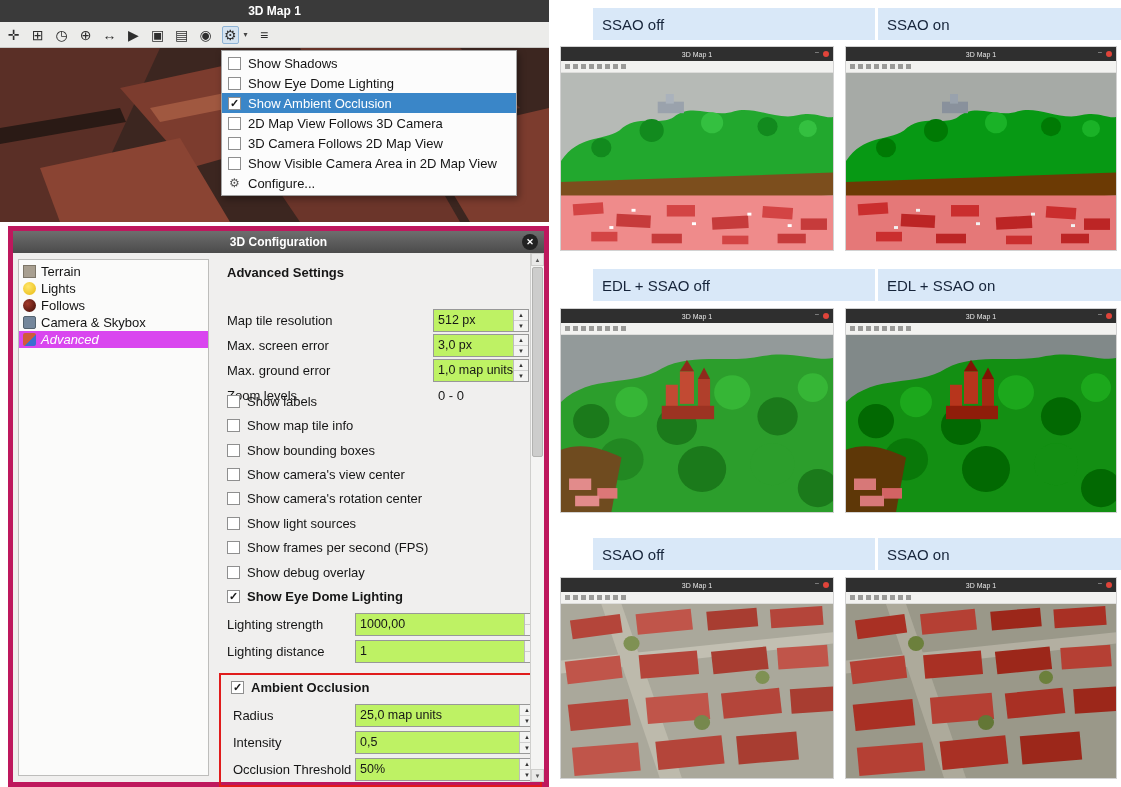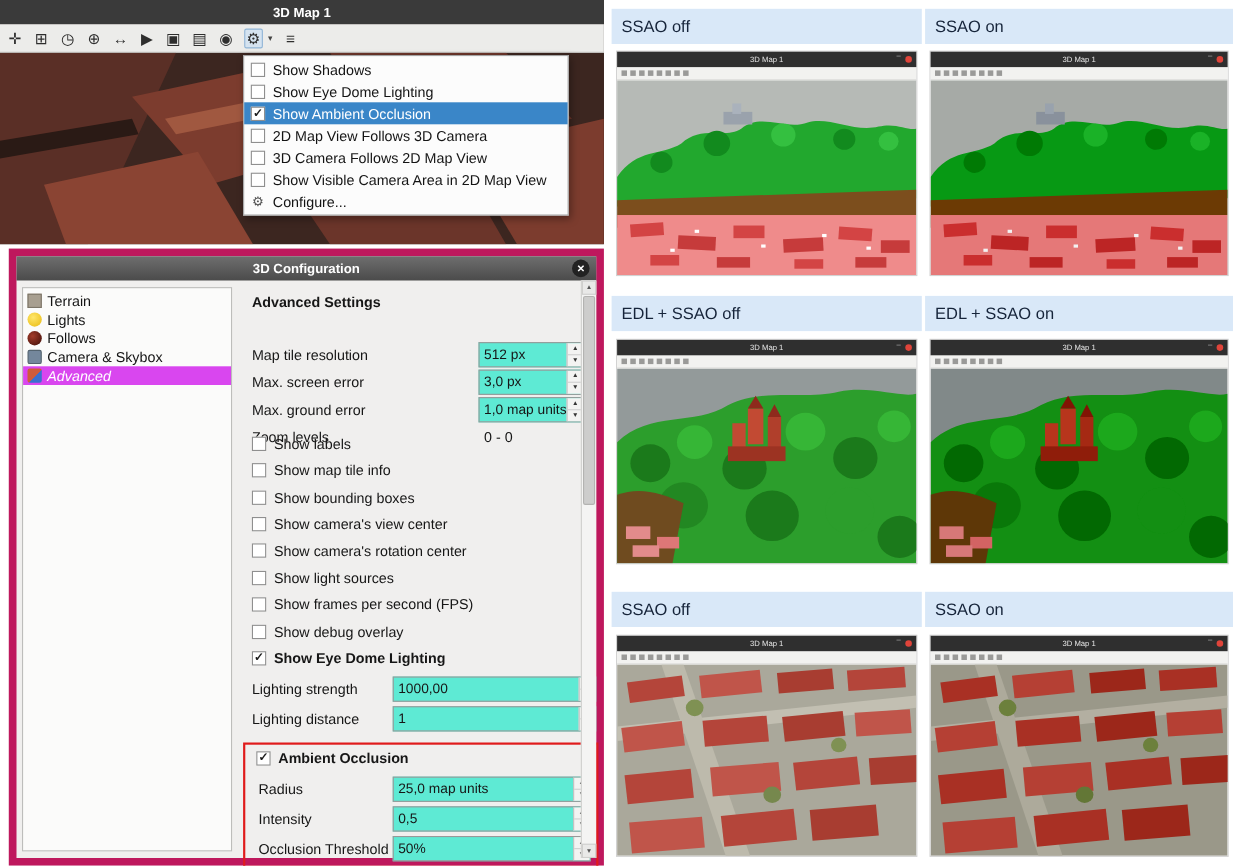--- a/index.html
+++ b/index.html
@@ -26,58 +26,58 @@
   .menu-item.hl{background:#3a86c8;color:#fff;}
   .menu-icon{font-size:12px;color:#555;width:13px;text-align:center;}
 
   
   .cb{width:13px;height:13px;border:1px solid #8f8f8f;background:#fff;display:inline-block;
     font-size:11px;line-height:11px;text-align:center;color:#1a1a1a;flex:0 0 auto;}
   .cb.checked::after{content:"✓";font-weight:bold;}
 
   
   #config-dialog{position:absolute;left:8px;top:226px;width:541px;height:561px;
-    background:#f0efee;border:7px solid #be185d;}
+    background:#f0efee;border:5px solid #be185d;}
   .dlg-titlebar{height:22px;background:linear-gradient(#6e6e6e,#4b4b4b);color:#fff;
     font-size:12px;font-weight:bold;display:flex;align-items:center;justify-content:center;position:relative;}
   .dlg-close{position:absolute;right:6px;top:3px;width:16px;height:16px;border-radius:50%;
     background:#222;color:#fff;font-size:9px;line-height:16px;text-align:center;cursor:default;}
   .dlg-list{position:absolute;left:5px;top:28px;width:191px;bottom:6px;background:#fbfbfa;
     border:1px solid #bdbdbb;padding-top:3px;font-size:13px;color:#141414;}
   .list-item{height:17px;display:flex;align-items:center;gap:5px;padding-left:4px;}
   .list-item.sel{background:#d946ef;color:#fff;font-style:italic;}
   .si{width:13px;height:13px;flex:0 0 auto;}
   .si-terrain{background:#a89f90;border:1px solid #7d7668;}
   .si-lights{background:radial-gradient(circle at 40% 35%,#ffe66a,#e8b90f);border-radius:50%;}
   .si-shadow{background:radial-gradient(circle at 35% 35%,#a33b2a,#3d0d08);border-radius:50%;}
   .si-camera{background:#74879c;border-radius:2px;border:1px solid #54636f;}
   .si-advanced{background:linear-gradient(135deg,#cf5b3b 55%,#3b6fcf 55%);border-radius:2px;}
 
   .dlg-panel{position:absolute;left:200px;top:26px;width:327px;bottom:0;font-size:13px;color:#161616;}
   .section-title{position:absolute;left:14px;top:8px;font-weight:bold;font-size:13px;}
   .flabel{position:absolute;left:14px;height:23px;display:flex;align-items:center;}
-  .spinbox{position:absolute;height:23px;display:flex;border:1px solid #989898;background:#5eead4;justify-content:space-between;}
+  .spinbox{position:absolute;height:23px;display:flex;border:1px solid #989898;background:#bef264;justify-content:space-between;}
   .spin-val{flex:1;font-size:12.5px;padding:3px 4px;white-space:nowrap;overflow:hidden;}
   .spin-btns{width:15px;display:flex;flex-direction:column;border-left:1px solid #bdbdbd;background:#f3f3f2;}
   .spin-btn{flex:1;font-size:6px;text-align:center;color:#333;display:flex;align-items:center;justify-content:center;}
   .spin-btn:first-child{border-bottom:1px solid #cfcfcf;}
   .plain-val{position:absolute;height:23px;display:flex;align-items:center;}
   .cbrow{position:absolute;left:14px;height:18px;display:flex;align-items:center;gap:7px;}
   .cbrow.bold{font-weight:bold;}
   .ao-box{position:absolute;left:6px;top:416px;width:323px;height:114px;border:2px solid #e01b1b;pointer-events:none;}
 
   .scrollbar{position:absolute;right:0;top:22px;bottom:0;width:14px;background:#f4f4f3;border-left:1px solid #cfcfcd;}
   .sb-arrow{position:absolute;left:0;width:13px;height:13px;font-size:6px;color:#555;
     display:flex;align-items:center;justify-content:center;background:#e9e9e8;border:1px solid #cfcfcd;}
   .sb-up{top:0;} .sb-down{bottom:0;}
   .sb-thumb{position:absolute;left:1px;width:11px;top:14px;height:190px;background:#cdcdcc;border:1px solid #b3b3b1;border-radius:2px;}
 
   
   .cmp-header{position:absolute;background:#d9e8f8;color:#16243a;font-size:15px;
-    display:flex;align-items:center;padding-left:9px;}
+    display:flex;align-items:center;padding-left:9px;margin-left:37px;}
   .cmp-cell{position:absolute;background:#fff;}
   .mini{position:absolute;left:4px;top:2px;right:4px;bottom:8px;border:1px solid #d2d2d2;
     display:flex;flex-direction:column;background:#fff;}
   .mini-tb{height:14px;background:#2f2f2f;position:relative;display:flex;align-items:center;justify-content:center;flex:0 0 auto;}
   .mini-title{color:#e8e8e8;font-size:7px;}
   .mini-dash{position:absolute;right:14px;top:1px;color:#bbb;font-size:7px;}
   .mini-dash::before{content:"–";}
   .mini-dot{position:absolute;right:4px;top:4px;width:6px;height:6px;border-radius:50%;background:#e0443a;}
   .mini-toolbar{height:12px;background:#f2f2f0;border-bottom:1px solid #dddddb;display:flex;
     align-items:center;gap:3px;padding-left:4px;flex:0 0 auto;}

